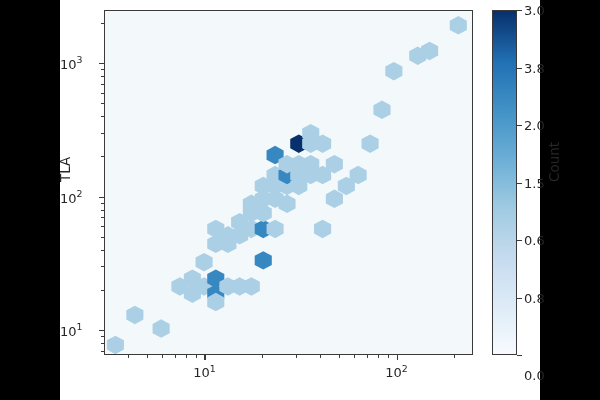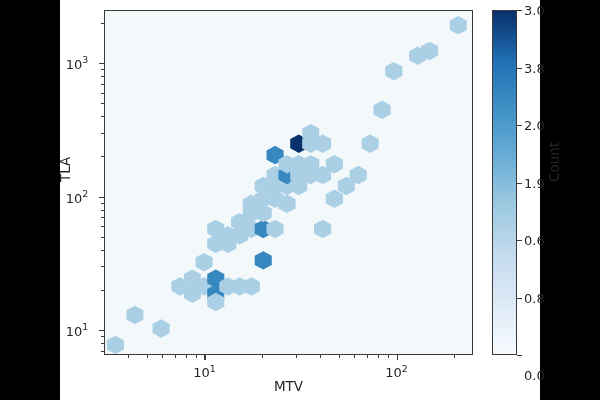--- a/index.html
+++ b/index.html
@@ -4,21 +4,21 @@
 <style>
   html,body{margin:0;padding:0;background:#000;}
   body{width:600px;height:400px;overflow:hidden;
        font-family:"DejaVu Sans","Liberation Sans",sans-serif;}
   #root{position:relative;width:600px;height:400px;background:#000;}
   #figure{position:absolute;left:60px;top:0;width:480px;height:400px;background:#ffffff;}
   #plot-frame{position:absolute;left:44px;top:10px;width:369px;height:345px;
               background:#f3f8fb;border:1.2px solid #3a3a3a;box-sizing:border-box;overflow:hidden;}
   #hex-layer{position:absolute;left:0;top:0;width:100%;height:100%;}
   .tick-label{position:absolute;color:#262626;font-size:13px;white-space:nowrap;}
-  .ytick-label{text-align:center;transform:translateY(-50%);}
+  .ytick-label{text-align:left;transform:translateY(-50%);}
   .xtick-label{transform:translateX(-50%);}
   .tick-mark{position:absolute;background:#3a3a3a;}
   .ytick-major{width:5px;height:1.2px;}
   .ytick-minor{width:3px;height:1.1px;}
   .xtick-major{height:5px;width:1.2px;}
   .xtick-minor{height:3px;width:1.1px;}
   #xlabel{position:absolute;left:44px;top:378px;width:369px;text-align:center;
           font-size:13.5px;color:#262626;}
   #ylabel{position:absolute;left:-3px;top:182px;font-size:13.5px;color:#262626;
           transform:rotate(-90deg);transform-origin:left top;white-space:nowrap;}
@@ -149,33 +149,32 @@
         <div class="tick-mark xtick-minor" style="left: 306.796px; top: 355px;"></div>
         <div class="tick-mark xtick-minor" style="left: 317.937px; top: 355px;"></div>
         <div class="tick-mark xtick-minor" style="left: 327.763px; top: 355px;"></div>
         <div class="tick-mark xtick-minor" style="left: 394.383px; top: 355px;"></div>
       </div>
     <div id="xtick-labels">
         <div class="tick-label xtick-label" style="left: 144.448px; top: 363px;">10<sup>1</sup></div>
         <div class="tick-label xtick-label" style="left: 336.554px; top: 363px;">10<sup>2</sup></div>
       </div>
 
-    <div id="xlabel">MTV</div>
     <div id="ylabel">TLA</div>
 
     <div id="colorbar"></div>
     <div id="cb-ticks">
         <div class="cb-tick" style="left: 457px; top: 355px;"></div>
         <div class="cb-tick-label" style="left: 464px; top: 375px;">0.0</div>
         <div class="cb-tick" style="left: 457px; top: 297.5px;"></div>
         <div class="cb-tick-label" style="left: 464px; top: 297.5px;">0.8</div>
         <div class="cb-tick" style="left: 457px; top: 240px;"></div>
         <div class="cb-tick-label" style="left: 464px; top: 240px;">0.6</div>
         <div class="cb-tick" style="left: 457px; top: 182.5px;"></div>
-        <div class="cb-tick-label" style="left: 464px; top: 182.5px;">1.9</div>
+        <div class="cb-tick-label" style="left: 464px; top: 182.5px;">1.5</div>
         <div class="cb-tick" style="left: 457px; top: 125px;"></div>
         <div class="cb-tick-label" style="left: 464px; top: 125px;">2.0</div>
         <div class="cb-tick" style="left: 457px; top: 67.5px;"></div>
         <div class="cb-tick-label" style="left: 464px; top: 67.5px;">3.8</div>
         <div class="cb-tick" style="left: 457px; top: 10px;"></div>
         <div class="cb-tick-label" style="left: 464px; top: 10px;">3.0</div>
       </div>
     <div id="cb-label">Count</div>
   </div>
 </div>

